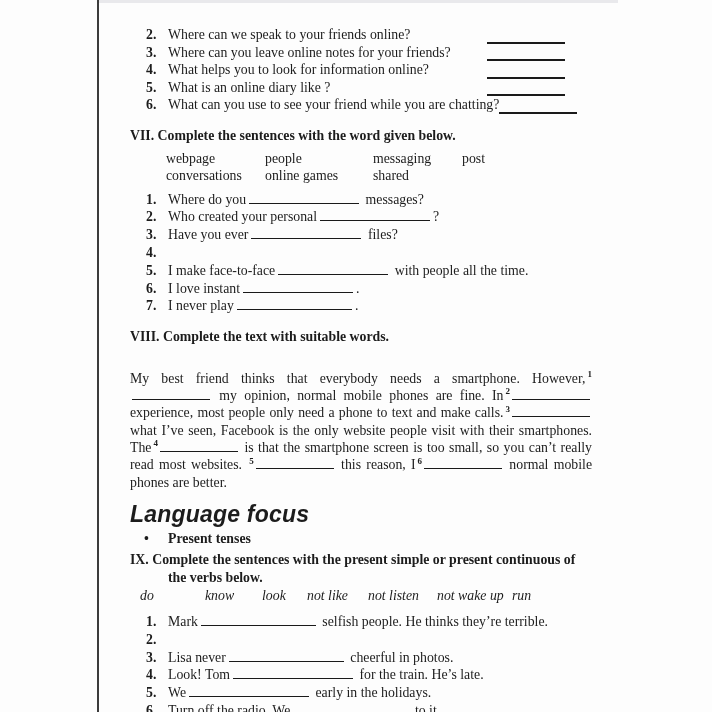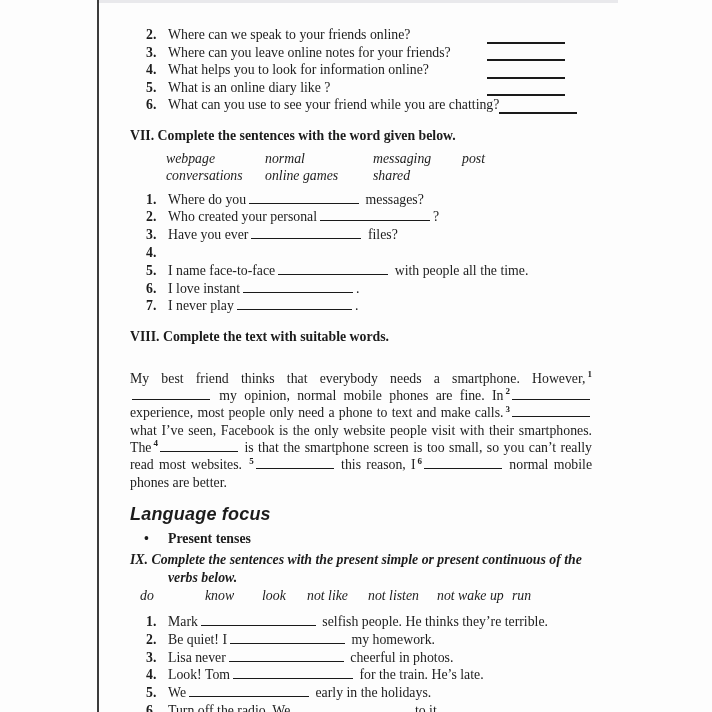--- a/index.html
+++ b/index.html
@@ -18,36 +18,36 @@
   .num{width:22px;flex:0 0 22px;font-weight:bold;}
   .qtext{white-space:nowrap;}
   .ansblank{margin-left:auto;margin-right:27px;width:78px;height:12px;
     border-bottom:2px solid #1a1a1a;flex:0 0 78px;}
 
   .blank{display:inline-block;border-bottom:1.4px solid #1a1a1a;height:11px;
     margin:0 3px;vertical-align:baseline;}
   .b70{width:70px}.b78{width:78px}.b100{width:100px}.b110{width:110px}.b115{width:115px}.b120{width:120px}
 
   .sec-heading{font-weight:bold;margin-top:13px;}
-  .sec-heading.hang{padding-left:38px;text-indent:-38px;font-style:italic;}
+  .sec-heading.hang{padding-left:38px;text-indent:-38px;}
 
   .wb7{display:grid;grid-template-columns:99px 108px 89px auto;padding-left:36px;
-    font-style:italic;margin-top:5px;line-height:17.5px;}
+    margin-top:5px;line-height:17.5px;}
   .wb9{display:grid;grid-template-columns:65px 57px 45px 61px 69px 75px auto;
     font-style:italic;line-height:17.5px;padding-left:10px;}
 
   .items{margin-top:6px;}
   .items .qrow{line-height:17.8px;}
 
   .para{margin-top:24px;text-align:justify;line-height:17.3px;}
   .para sup{font-weight:bold;font-size:9px;line-height:0;margin-left:2px;}
   .para .blank{margin:0 2px;}
 
   .lf-title{margin-top:13px;font-family:"Liberation Sans", sans-serif;
-    font-weight:bold;font-style:italic;font-size:18px;line-height:20px;letter-spacing:.2px;}
+    font-weight:bold;font-style:italic;font-size:23px;line-height:20px;letter-spacing:.2px;}
   .bullet-row{display:flex;margin-top:6px;font-weight:bold;line-height:17.6px;}
   .bullet-glyph{width:38px;flex:0 0 38px;padding-left:14px;box-sizing:border-box;}
 </style>
 </head>
 <body>
 
 <div class="page">
   <div class="top-strip"></div>
   <div class="spine-line"></div>
 
@@ -78,21 +78,21 @@
         <span class="num">6.</span>
         <span class="qtext">What can you use to see your friend while you are chatting?</span>
         <span class="ansblank"></span>
       </div>
     </div>
 
     <div class="sec-heading">VII. Complete the sentences with the word given below.</div>
 
     <div class="wb7">
       <span>webpage</span>
-      <span>normal</span>
+      <span>people</span>
       <span>messaging</span>
       <span>post</span>
       <span>conversations</span>
       <span>online games</span>
       <span>shared</span>
     </div>
 
     <div class="items">
       <div class="qrow">
         <span class="num">1.</span>
@@ -104,21 +104,21 @@
       </div>
       <div class="qrow">
         <span class="num">3.</span>
         <span class="qtext"><span>Have you ever</span><span class="blank b110"></span> <span>files?</span></span>
       </div>
       <div class="qrow">
         <span class="num">4.</span>
       </div>
       <div class="qrow">
         <span class="num">5.</span>
-        <span class="qtext"><span>I name face-to-face</span><span class="blank b110"></span> <span>with people all the time.</span></span>
+        <span class="qtext"><span>I make face-to-face</span><span class="blank b110"></span> <span>with people all the time.</span></span>
       </div>
       <div class="qrow">
         <span class="num">6.</span>
         <span class="qtext"><span>I love instant</span><span class="blank b110"></span><span>.</span></span>
       </div>
       <div class="qrow">
         <span class="num">7.</span>
         <span class="qtext"><span>I never play</span><span class="blank b115"></span><span>.</span></span>
       </div>
     </div>
@@ -154,21 +154,20 @@
       <span>run</span>
     </div>
 
     <div class="items" style="margin-top:9px;">
       <div class="qrow">
         <span class="num">1.</span>
         <span class="qtext"><span>Mark</span><span class="blank b115"></span> <span>selfish people. He thinks they’re terrible.</span></span>
       </div>
       <div class="qrow">
         <span class="num">2.</span>
-        <span class="qtext"><span>Be quiet! I</span><span class="blank b115"></span> <span>my homework.</span></span>
       </div>
       <div class="qrow">
         <span class="num">3.</span>
         <span class="qtext"><span>Lisa never</span><span class="blank b115"></span> <span>cheerful in photos.</span></span>
       </div>
       <div class="qrow">
         <span class="num">4.</span>
         <span class="qtext"><span>Look! Tom</span><span class="blank b120"></span> <span>for the train. He’s late.</span></span>
       </div>
       <div class="qrow">

